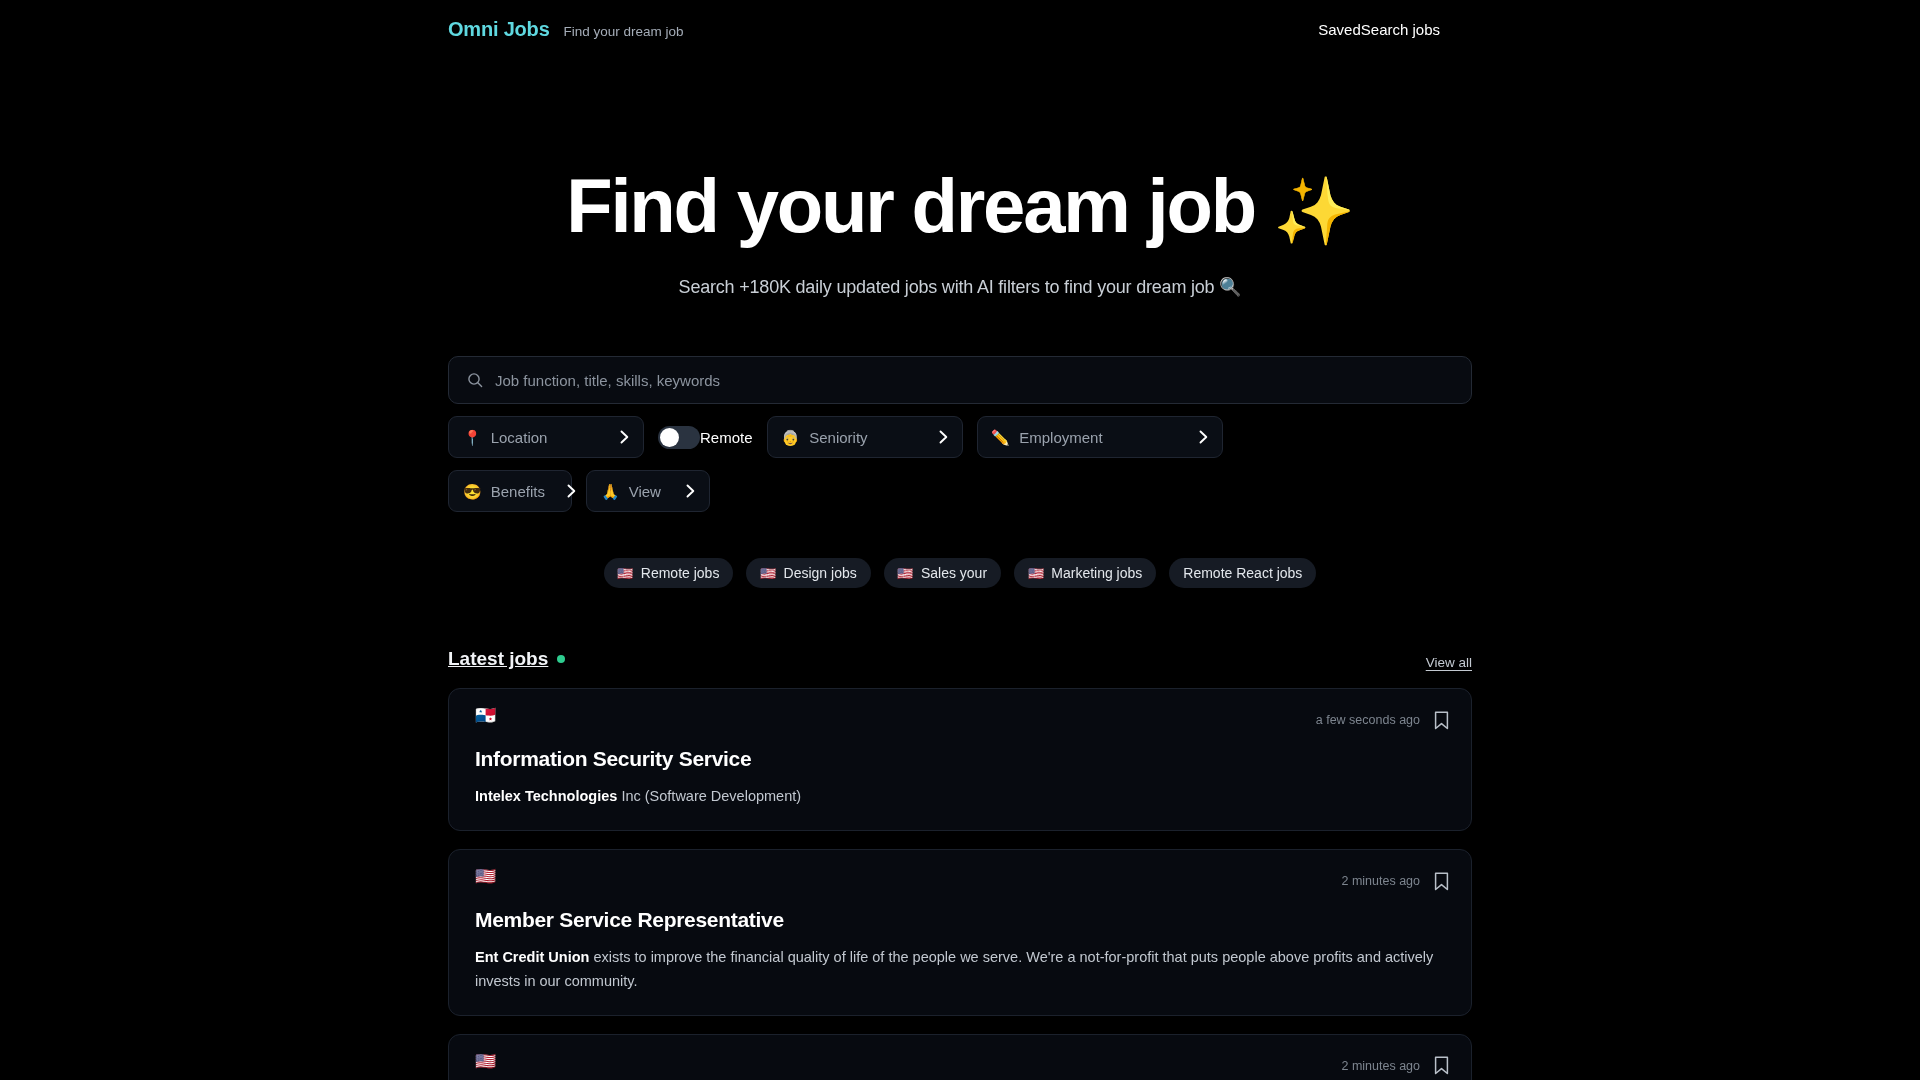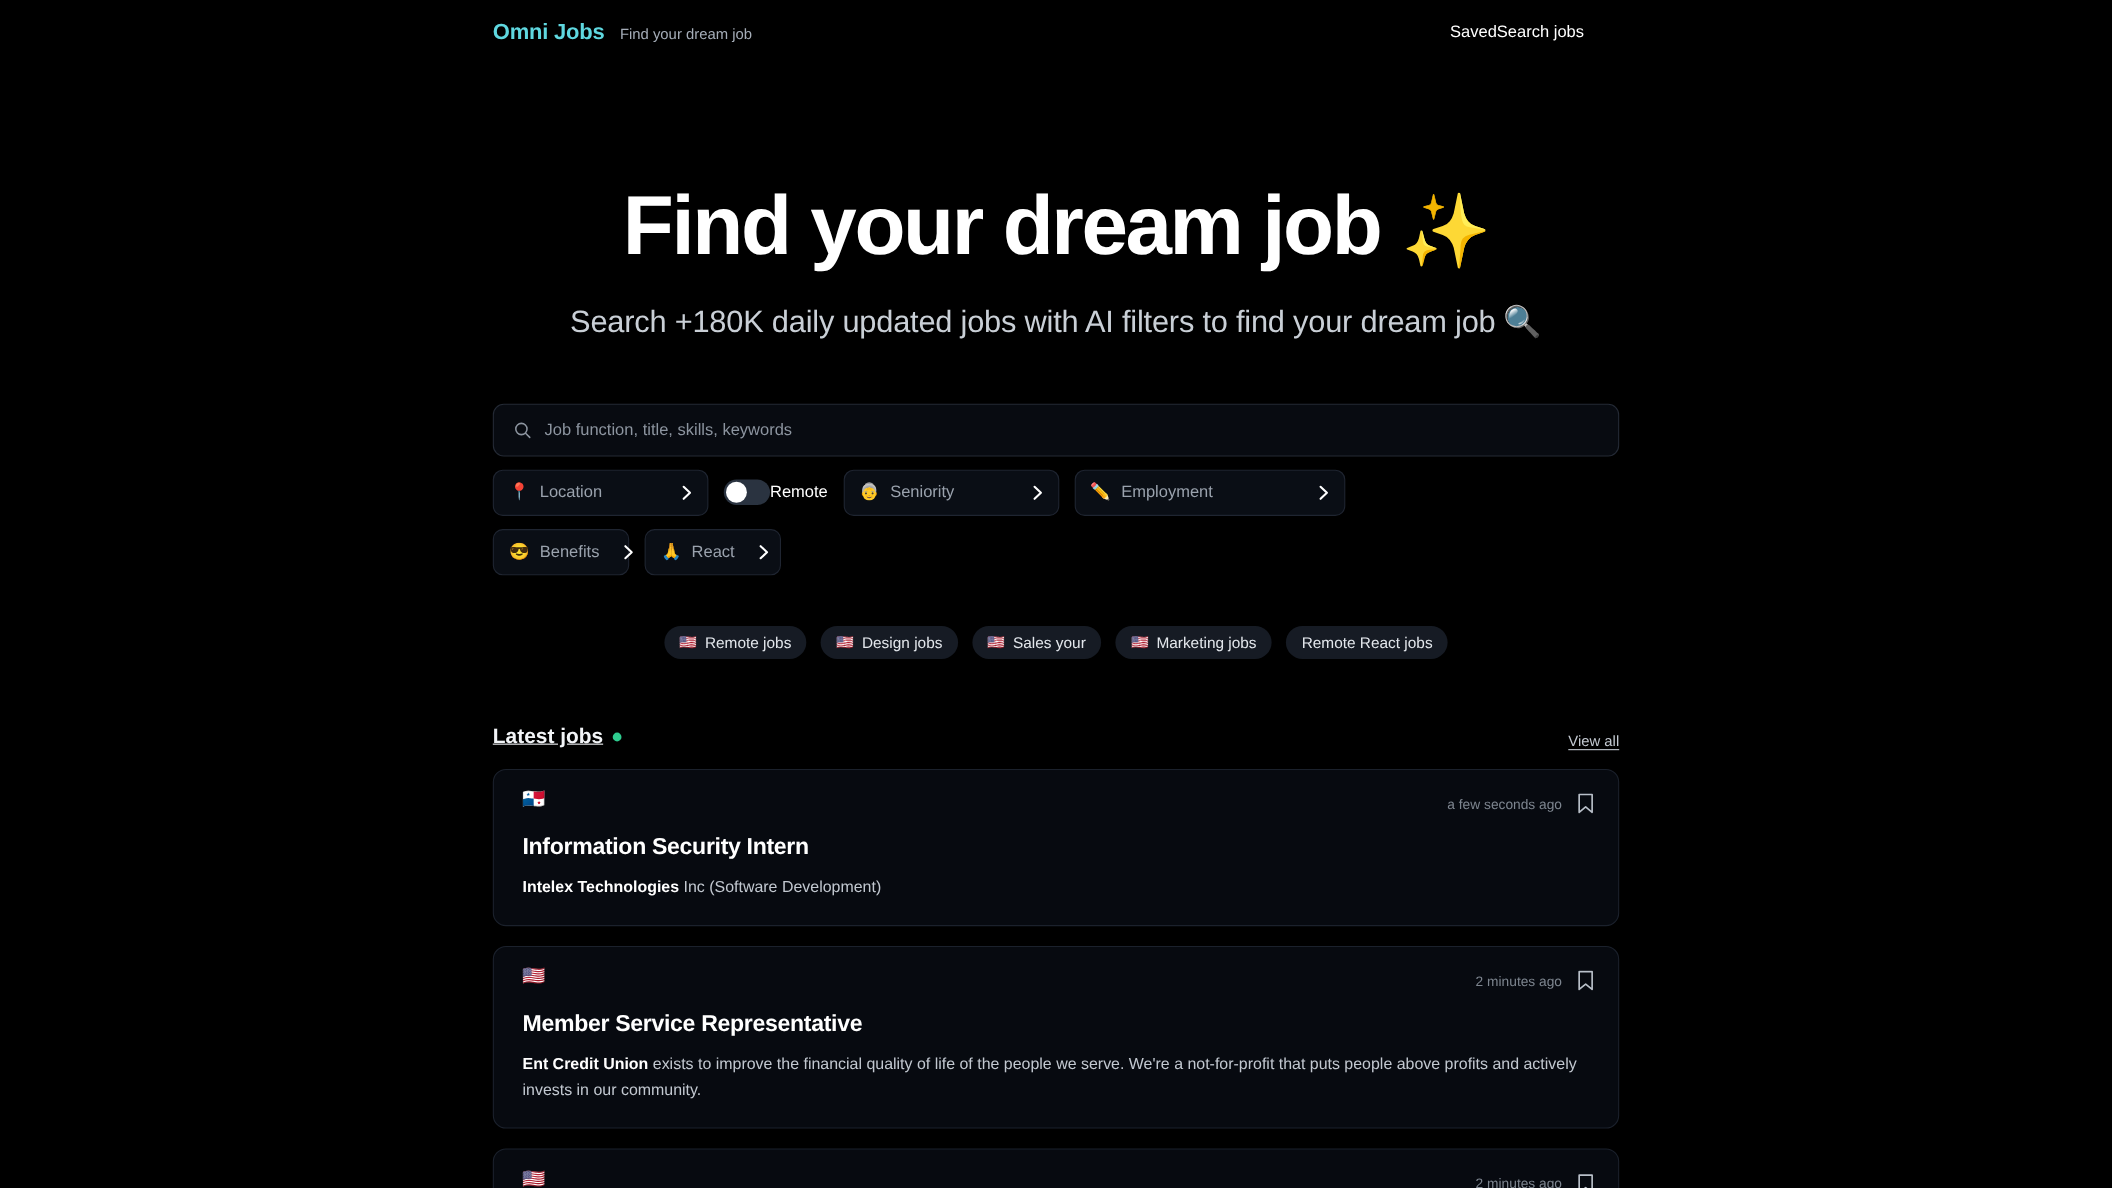--- a/index.html
+++ b/index.html
@@ -69,21 +69,21 @@
   .hero-title {
     font-size: 76px;
     font-weight: 700;
     letter-spacing: -2.2px;
     line-height: 1.05;
     color: #ffffff;
   }
   .sparkle { font-size: 66px; vertical-align: -2px; }
   .hero-sub {
     margin-top: 30px;
-    font-size: 28px;
+    font-size: 18px;
     color: #c9cfd6;
     font-weight: 400;
     letter-spacing: -0.2px;
   }
 
   
   .search-wrap {
     width: 1024px;
     margin: 58px auto 0 auto;
   }
@@ -340,21 +340,21 @@
       <span class="filter-label">Benefits</span>
       <span class="chev">
         <svg width="9" height="14" viewBox="0 0 9 14" fill="none">
           <polyline points="1.5,1.5 7.3,7 1.5,12.5" stroke="#ffffff" stroke-width="1.9" stroke-linecap="round" stroke-linejoin="round"></polyline>
         </svg>
       </span>
     </div>
 
     <div class="filter-btn fb-sdgs">
       <span class="filter-emoji">🙏</span>
-      <span class="filter-label">React</span>
+      <span class="filter-label">View</span>
       <span class="chev">
         <svg width="9" height="14" viewBox="0 0 9 14" fill="none">
           <polyline points="1.5,1.5 7.3,7 1.5,12.5" stroke="#ffffff" stroke-width="1.9" stroke-linecap="round" stroke-linejoin="round"></polyline>
         </svg>
       </span>
     </div>
 
   </div>
 
   <div class="chips">
@@ -396,21 +396,21 @@
     <div class="card">
       <span class="card-flag">🇵🇦</span>
       <div class="card-top">
         <span class="card-time">a few seconds ago</span>
         <button class="bookmark-btn">
           <svg width="15" height="19" viewBox="0 0 15 19" fill="none">
             <path d="M1.6 1.3h11.8v16.2L7.5 12.6 1.6 17.5z" stroke="#b9c0c9" stroke-width="1.5" stroke-linejoin="round" fill="none"></path>
           </svg>
         </button>
       </div>
-      <div class="card-title">Information Security Intern</div>
+      <div class="card-title">Information Security Service</div>
       <div class="card-desc">
         <b>Intelex Technologies</b><span class="muted"> Inc  (Software Development)</span>
       </div>
     </div>
 
     <div class="card">
       <span class="card-flag">🇺🇸</span>
       <div class="card-top">
         <span class="card-time">2 minutes ago</span>
         <button class="bookmark-btn">

